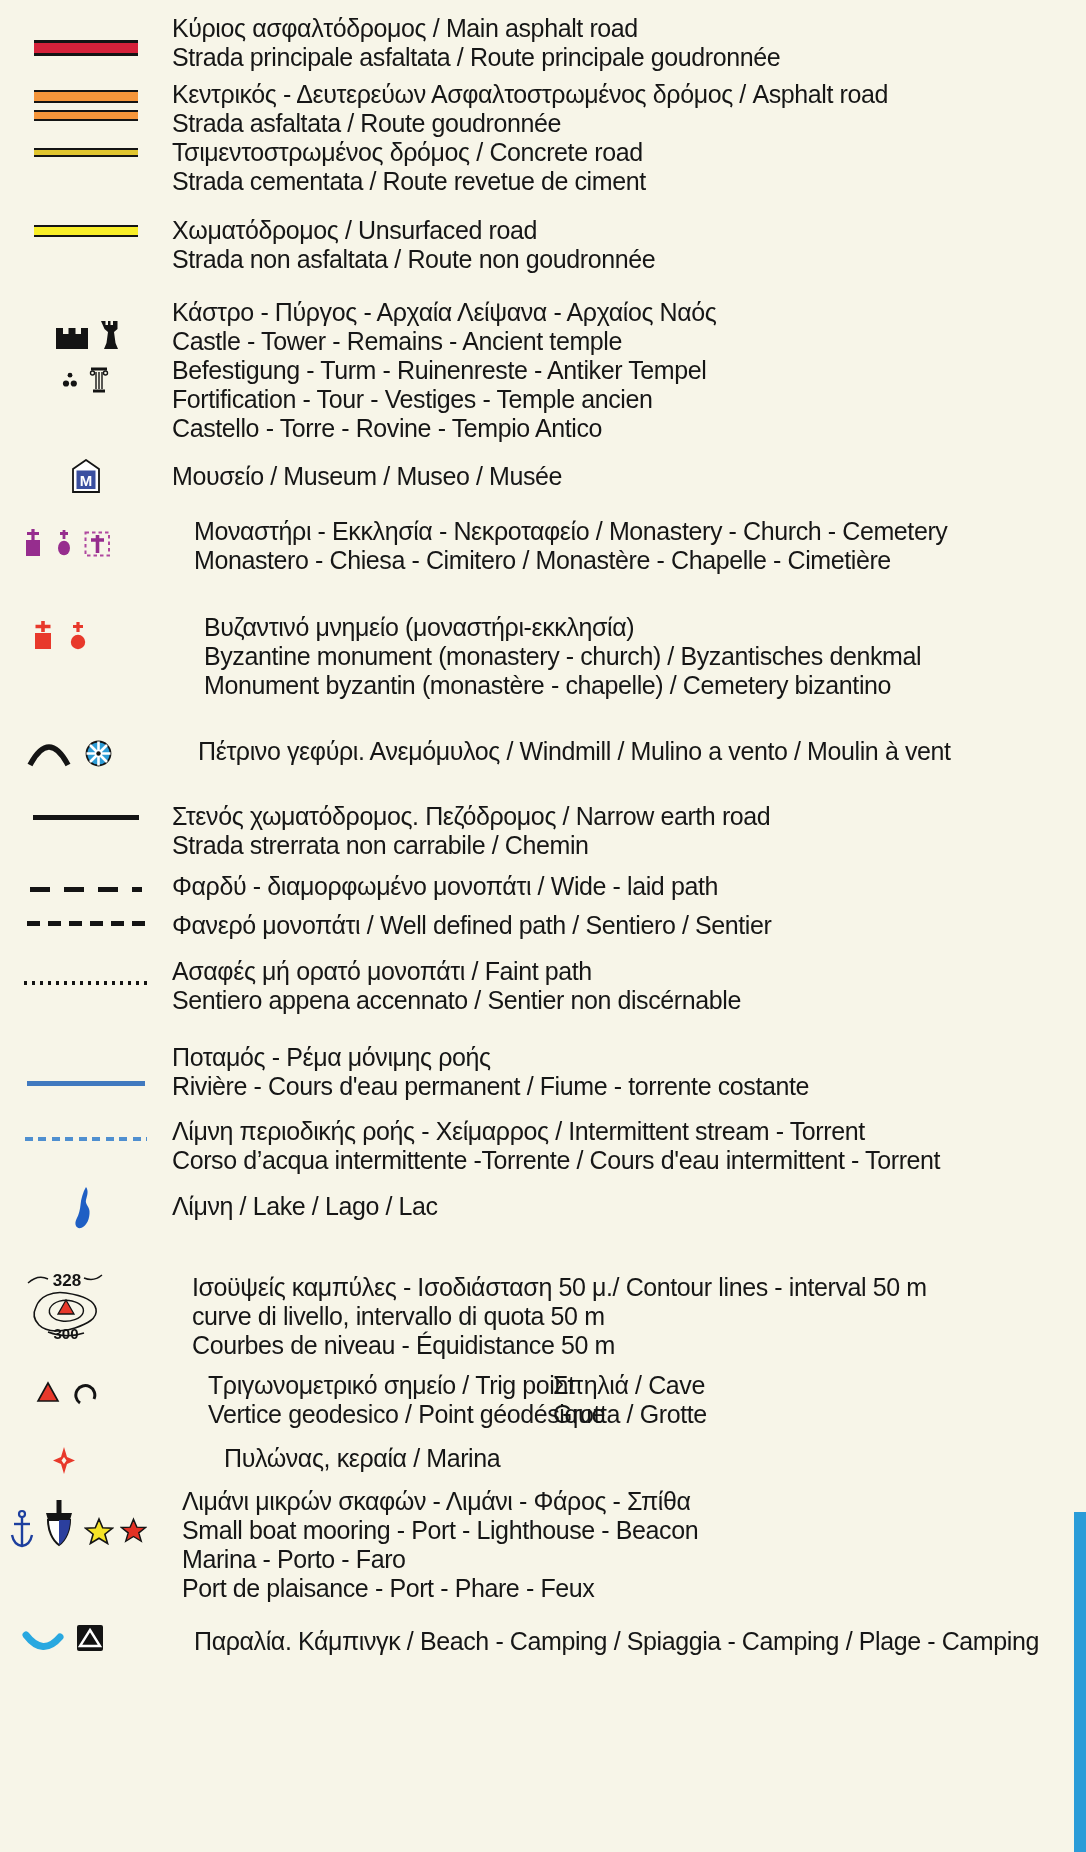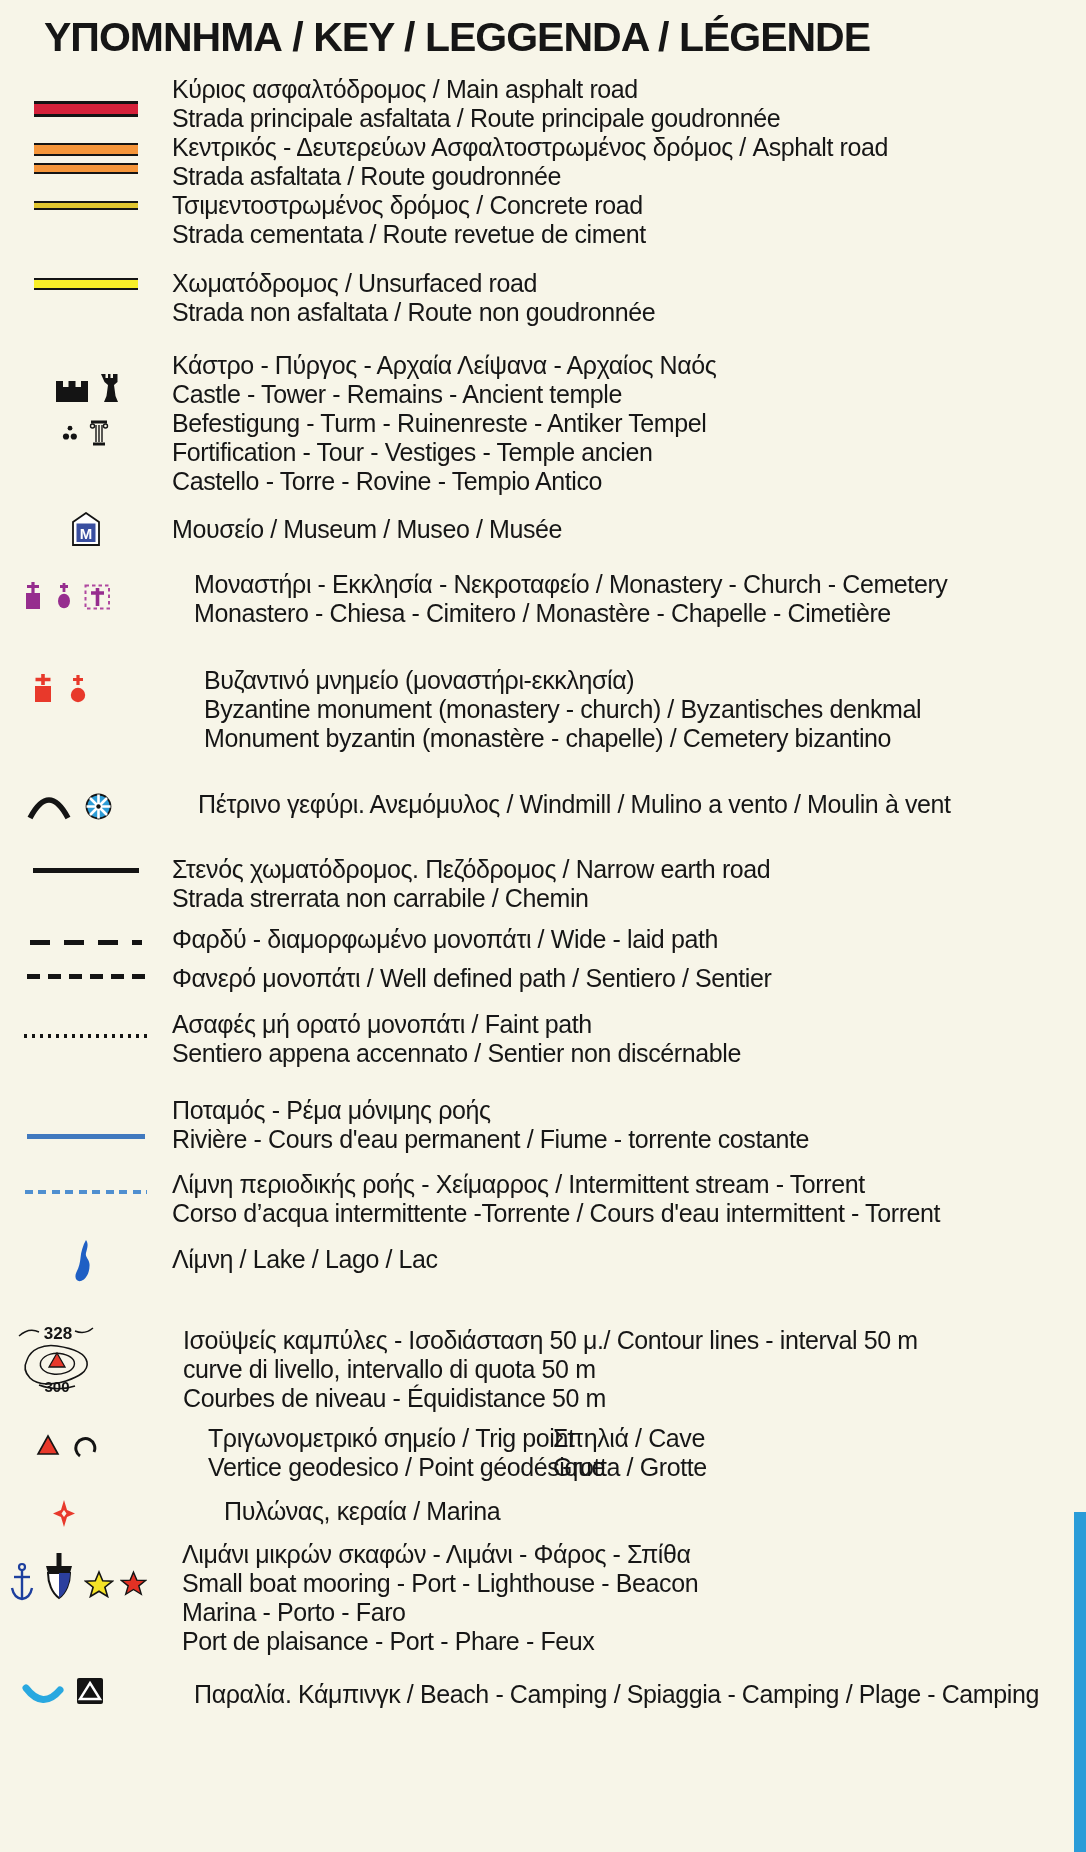--- a/index.html
+++ b/index.html
@@ -35,33 +35,32 @@
   .ln-int{width:122px;height:3.5px;background:repeating-linear-gradient(90deg,#4f8fd0 0 8px,transparent 8px 13.5px);}
   .stack{display:flex;flex-direction:column;align-items:center;}
   .irow{display:flex;align-items:center;gap:9px;}
   .map-edge{position:absolute;right:0;top:1512px;width:12px;height:340px;background:#2a9cd8;}
 </style>
 </head>
 <body>
 
 <div class="page">
 
-  <div class="title">ΥΠΟΜΝΗΜΑ /  KEY / LEGGENDA / LÉGENDE</div>
 
   <div class="row" style="margin-top:14px">
     <div class="sym" style="padding-top:26px">
       <div class="band band-main"></div>
     </div>
     <div class="txt">
       <div><span class="b">Κύριος ασφαλτόδρομος</span><span> / Main asphalt road</span></div>
       <div>Strada principale asfaltata / Route principale goudronnée</div>
     </div>
   </div>
 
-  <div class="row" style="margin-top:0">
+  <div class="row" style="margin-top:8px">
     <div class="sym" style="padding-top:10px">
       <div class="band">
         <div class="band-orange1"></div>
         <div class="band-orange2"></div>
       </div>
     </div>
     <div class="txt">
       <div><span class="b">Κεντρικός - Δευτερεύων Ασφαλτοστρωμένος δρόμος</span><span> / Asphalt road</span></div>
       <div>Strada asfaltata / Route goudronnée</div>
     </div>
@@ -260,21 +259,21 @@
       <svg width="24" height="44" viewBox="0 0 24 44" style="margin-top:-6px">
         <path d="M12 1 C15 5 13 10 12 14 C11 18 15 20 15.5 25 C16 32 13 40 7 42 C2 43 0 38 2.5 33 C5 28 6 24 6.5 19 C7 13 9 6 12 1 Z" fill="#1f5fc4"></path>
       </svg>
     </div>
     <div class="txt">
       <div><span class="b">Λίμνη /</span><span>  Lake  / Lago / Lac</span></div>
     </div>
   </div>
 
   <div class="row" style="margin-top:43px">
-    <div class="sym left" style="padding-left:11px">
+    <div class="sym left" style="padding-left:20px">
       <svg width="92" height="76" viewBox="0 0 92 76" style="margin-top:-4px">
         <path d="M8 14 q10 -9 20 -4" stroke="#141414" stroke-width="1.4" fill="none"></path>
         <path d="M64 9 q10 4 18 -3" stroke="#141414" stroke-width="1.4" fill="none"></path>
         <text x="47" y="17" font-size="17" font-weight="bold" fill="#141414" text-anchor="middle">328</text>
         <path d="M16 38 C20 27 32 22 46 24 C60 26 74 30 76 40 C78 50 66 55 55 59 C44 63 27 64 19 56 C13 50 13 44 16 38 Z" fill="none" stroke="#141414" stroke-width="1.6"></path>
         <path d="M30 39 C34 32 44 30 52 32 C60 34 65 38 63 44 C61 50 50 53 42 52 C34 51 27 46 30 39 Z" fill="none" stroke="#141414" stroke-width="1.4"></path>
         <polygon points="46,31 54,45 38,45" fill="#e8392b" stroke="#141414" stroke-width="1.3"></polygon>
         <path d="M28 63 q18 7 36 1" stroke="#141414" stroke-width="1.4" fill="none"></path>
         <text x="46" y="70" font-size="15" font-weight="bold" fill="#141414" text-anchor="middle">300</text>
       </svg>

